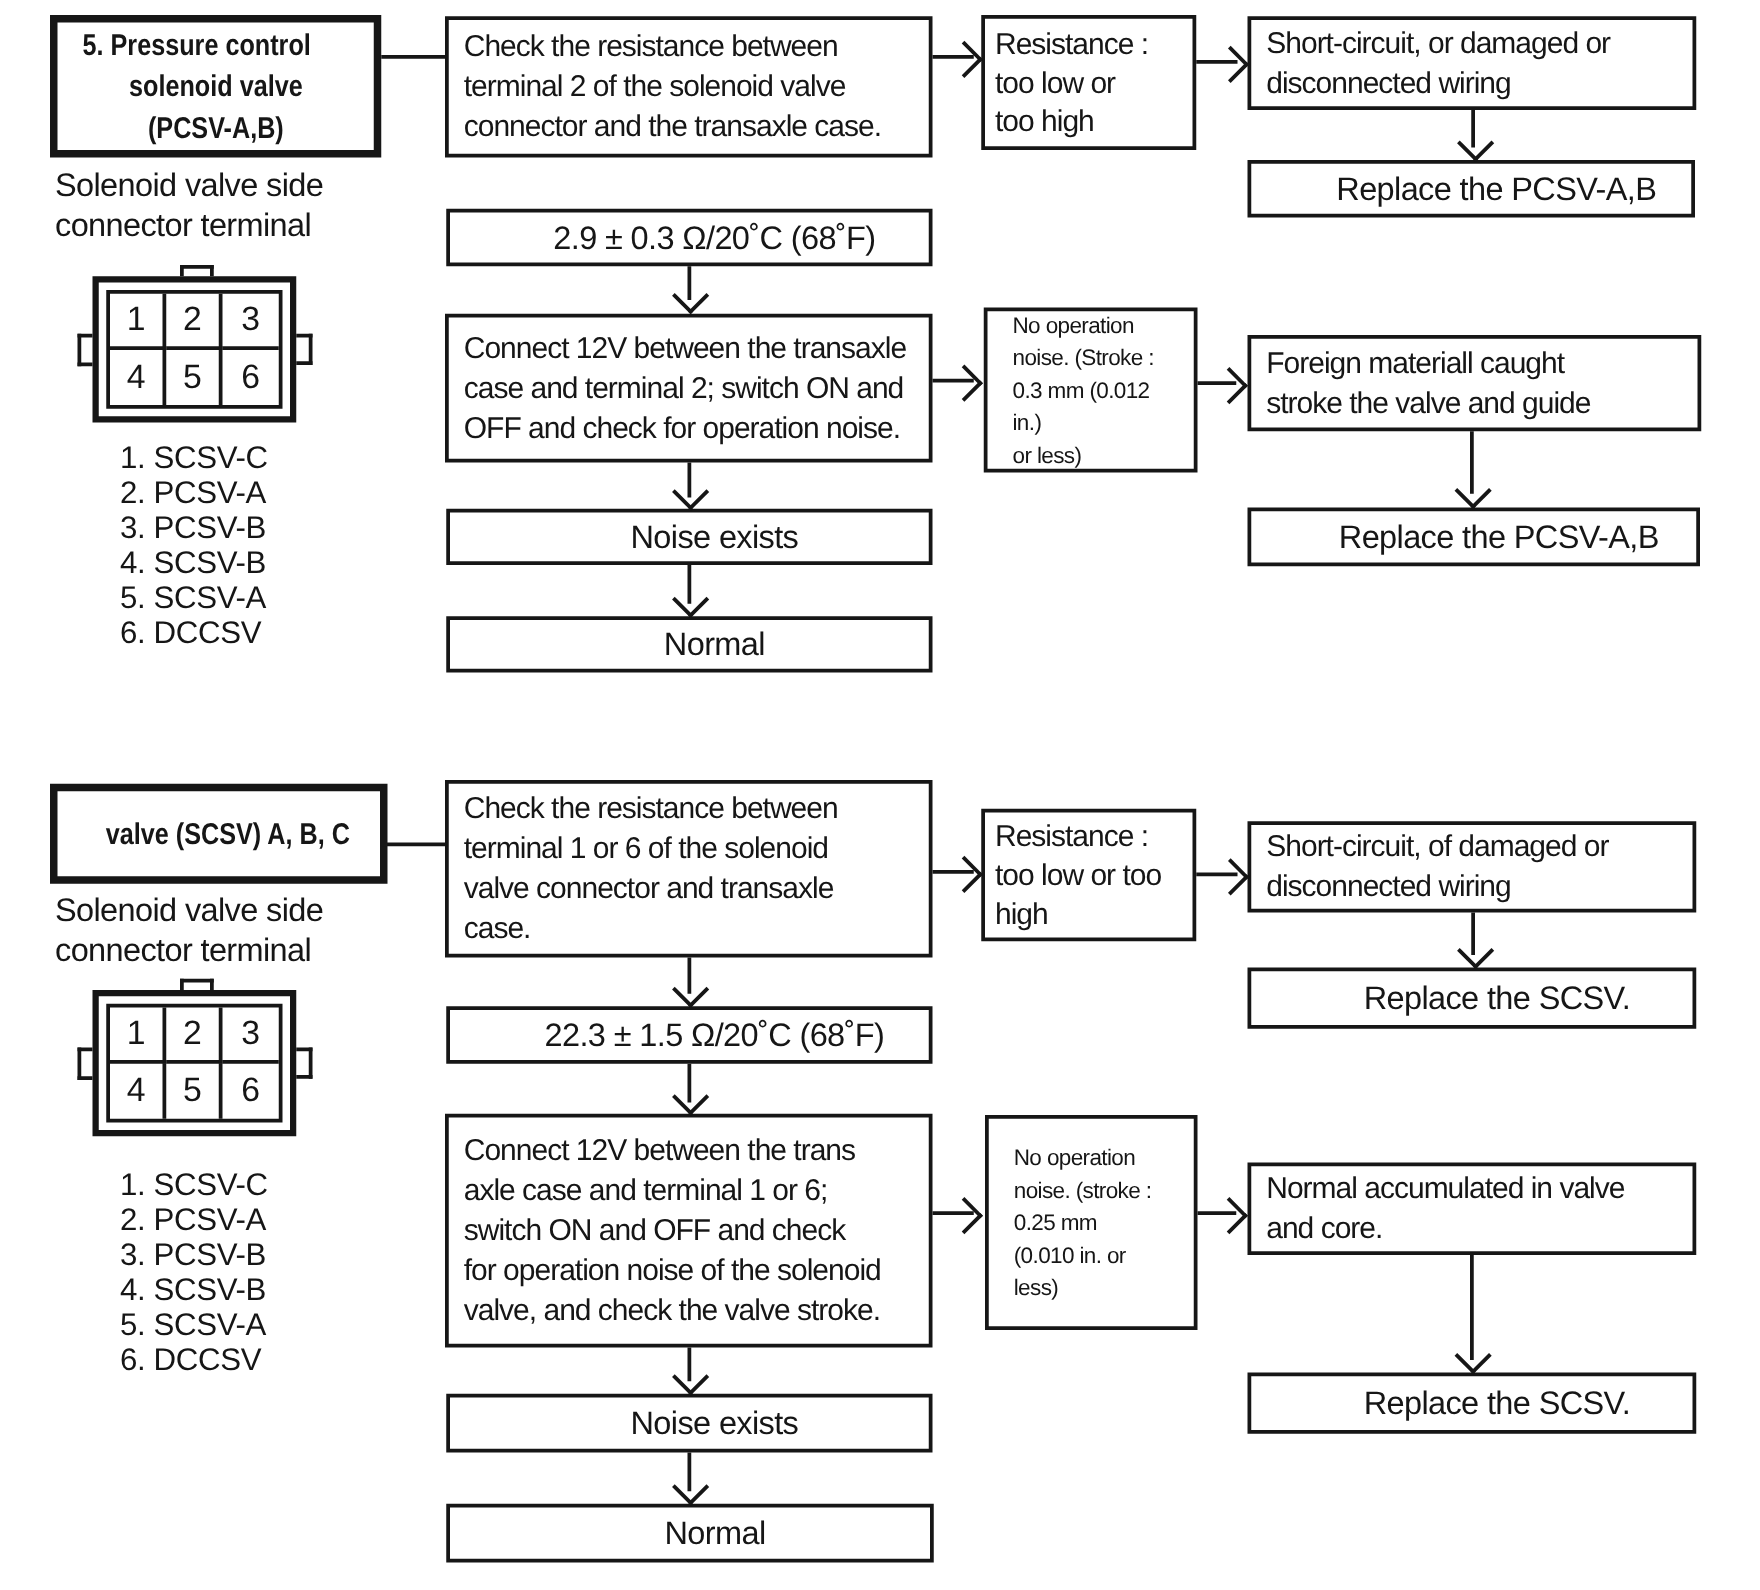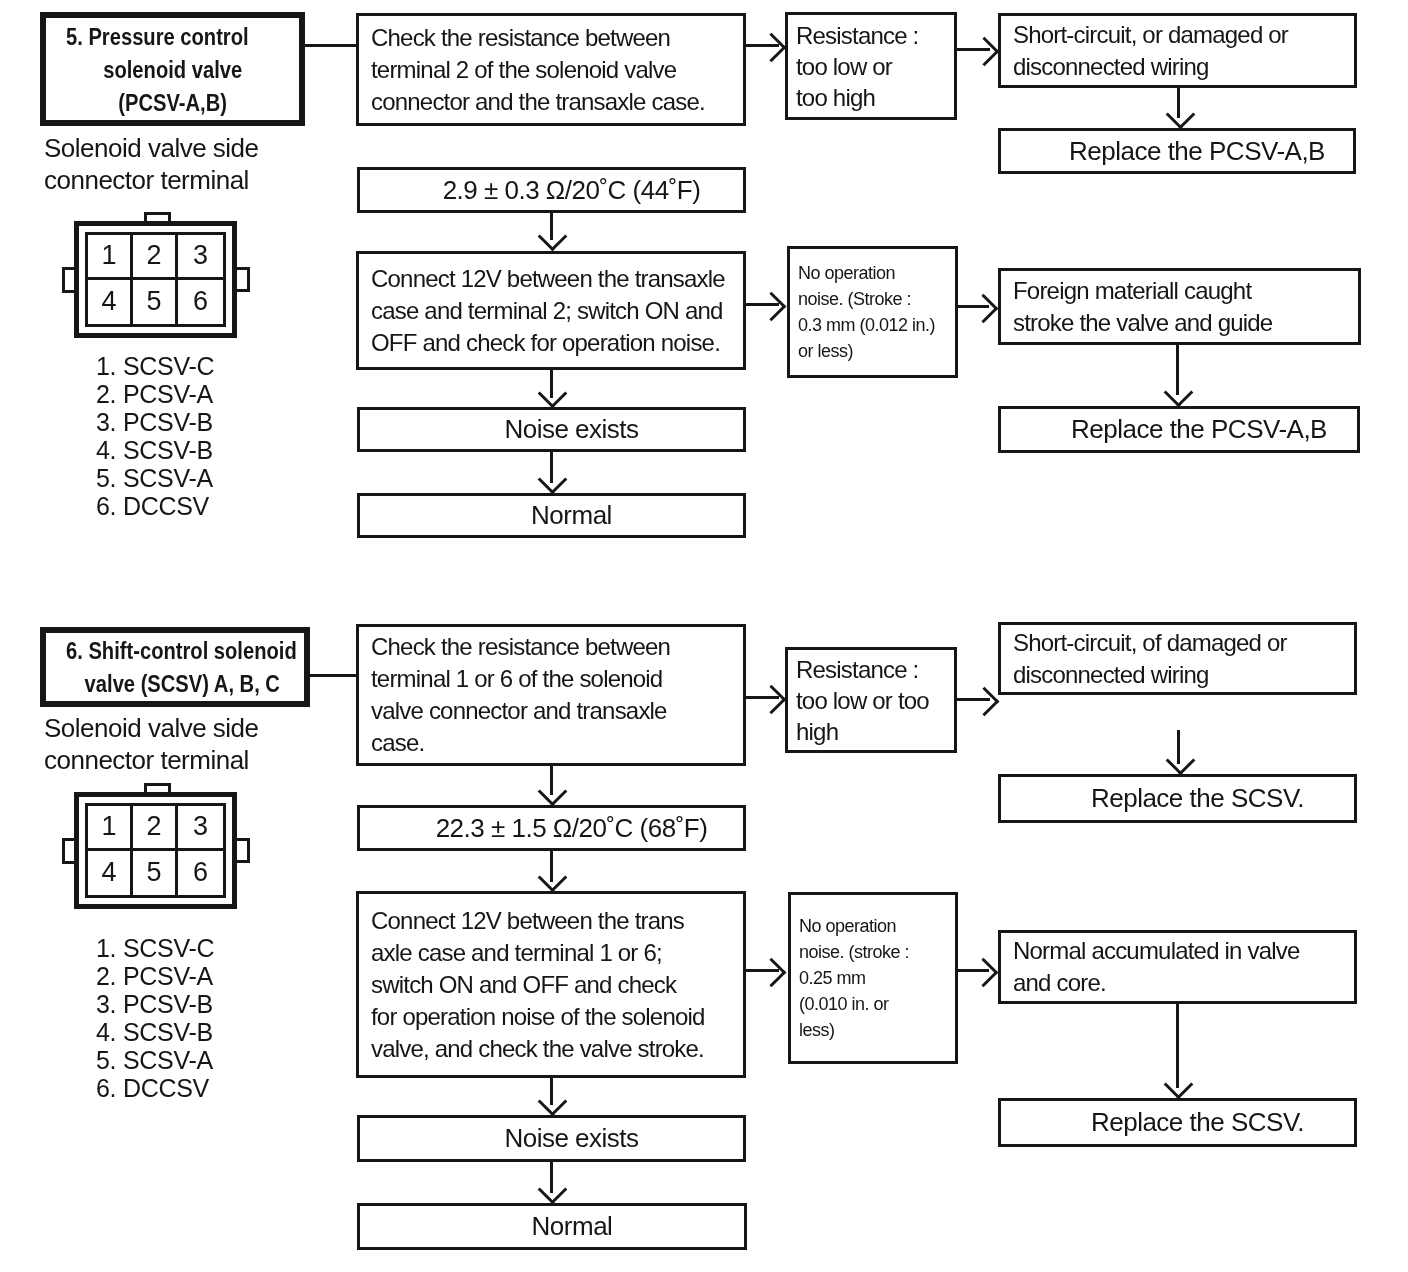--- a/index.html
+++ b/index.html
@@ -6,21 +6,21 @@
   #page{position:relative;width:1408px;height:1272px;background:#ffffff;
         font-family:"Liberation Sans","DejaVu Sans",sans-serif;color:#161616;overflow:hidden;}
 
   .box{position:absolute;box-sizing:border-box;border:3px solid #161616;background:#ffffff;
        white-space:pre-line;color:#161616;padding-left:40px;}
   .left{display:flex;flex-direction:column;justify-content:center;
         padding:6px 12px;font-size:24px;line-height:32px;letter-spacing:-0.8px;text-align:left;}
   .center{display:flex;align-items:center;justify-content:center;text-align:center;
           font-size:26px;letter-spacing:-0.5px;}
   .sm{padding:6px 8px;font-size:24px;line-height:31px;letter-spacing:-0.8px;}
-  .tiny{padding:4px 8px;font-size:18px;line-height:26px;letter-spacing:-0.5px;}
+  .tiny{padding:4px 20px;font-size:18px;line-height:26px;letter-spacing:-0.5px;}
 
   .title-box{border-width:6px;font-weight:bold;display:flex;flex-direction:column;
              justify-content:center;padding:4px 20px;font-size:24px;line-height:33px;}
   .tl{text-align:center;}
   .tl.first{text-align:left;}
   .cond{display:inline-block;transform:scaleX(0.84);transform-origin:center center;white-space:nowrap;}
   .tl.first .cond{transform-origin:left center;}
 
   .caption{position:absolute;font-size:26px;line-height:32px;letter-spacing:-0.5px;color:#161616;}
 
@@ -77,21 +77,21 @@
     <div>2. PCSV-A</div>
     <div>3. PCSV-B</div>
     <div>4. SCSV-B</div>
     <div>5. SCSV-A</div>
     <div>6. DCCSV</div>
   </div>
 
   <div class="box left" style="left:356px;top:13px;width:390px;height:113px;">Check the resistance between
 terminal 2 of the solenoid valve
 connector and the transaxle case.</div>
-  <div class="box center" style="left:357px;top:167px;width:389px;height:46px;">2.9 ± 0.3 Ω/20˚C (44˚F)</div>
+  <div class="box center" style="left:357px;top:167px;width:389px;height:46px;">2.9 ± 0.3 Ω/20˚C (68˚F)</div>
   <div class="box left" style="left:356px;top:251px;width:390px;height:119px;">Connect 12V between the transaxle
 case and terminal 2; switch ON and
 OFF and check for operation noise.</div>
   <div class="box center" style="left:357px;top:407px;width:389px;height:45px;">Noise exists</div>
   <div class="box center" style="left:357px;top:493px;width:389px;height:45px;">Normal</div>
 
   <div class="box left sm" style="left:785px;top:12px;width:172px;height:108px;">Resistance :
 too low or
 too high</div>
   <div class="box left tiny" style="left:787px;top:246px;width:171px;height:132px;">No operation
@@ -120,21 +120,20 @@
   <div class="hline" style="left:958px;top:305px;width:31px;"></div>
   <div class="cr" style="left:973px;top:298px;"></div>
   <div class="vline" style="left:1176px;top:345px;height:50px;"></div>
   <div class="cd" style="left:1168px;top:382px;"></div>
   <div class="vline" style="left:550px;top:370px;height:28px;"></div>
   <div class="cd" style="left:542px;top:383px;"></div>
   <div class="vline" style="left:550px;top:452px;height:31px;"></div>
   <div class="cd" style="left:542px;top:469px;"></div>
 
   <div class="box title-box" style="left:40px;top:627px;width:270px;height:80px;">
-    <div class="tl first"><span class="cond">6. Shift-control solenoid</span></div>
     <div class="tl"><span class="cond">valve (SCSV) A, B, C</span></div>
   </div>
 
   <div class="caption" style="left:44px;top:712px;">
     <div>Solenoid valve side</div>
     <div>connector terminal</div>
   </div>
 
   <div class="tab" style="left:144px;top:783px;width:27px;height:13px;border-bottom:none;"></div>
   <div class="tab" style="left:62px;top:838px;width:15px;height:26px;border-right:none;"></div>
@@ -173,21 +172,21 @@
 
   <div class="box left sm" style="left:785px;top:647px;width:172px;height:106px;">Resistance :
 too low or too
 high</div>
   <div class="box left tiny" style="left:788px;top:892px;width:170px;height:172px;">No operation
 noise. (stroke :
 0.25 mm
 (0.010 in. or
 less)</div>
 
-  <div class="box left" style="left:998px;top:622px;width:359px;height:73px;">Short-circuit, of damaged or
+  <div class="box left" style="left:998px;top:657px;width:359px;height:73px;">Short-circuit, of damaged or
 disconnected wiring</div>
   <div class="box center" style="left:998px;top:774px;width:359px;height:49px;">Replace the SCSV.</div>
   <div class="box left" style="left:998px;top:930px;width:359px;height:74px;">Normal accumulated in valve
 and core.</div>
   <div class="box center" style="left:998px;top:1098px;width:359px;height:49px;">Replace the SCSV.</div>
 
   <div class="hline" style="left:305px;top:674px;width:51px;"></div>
   <div class="hline" style="left:746px;top:696px;width:33px;"></div>
   <div class="cr" style="left:761px;top:689px;"></div>
   <div class="hline" style="left:957px;top:698px;width:33px;"></div>

